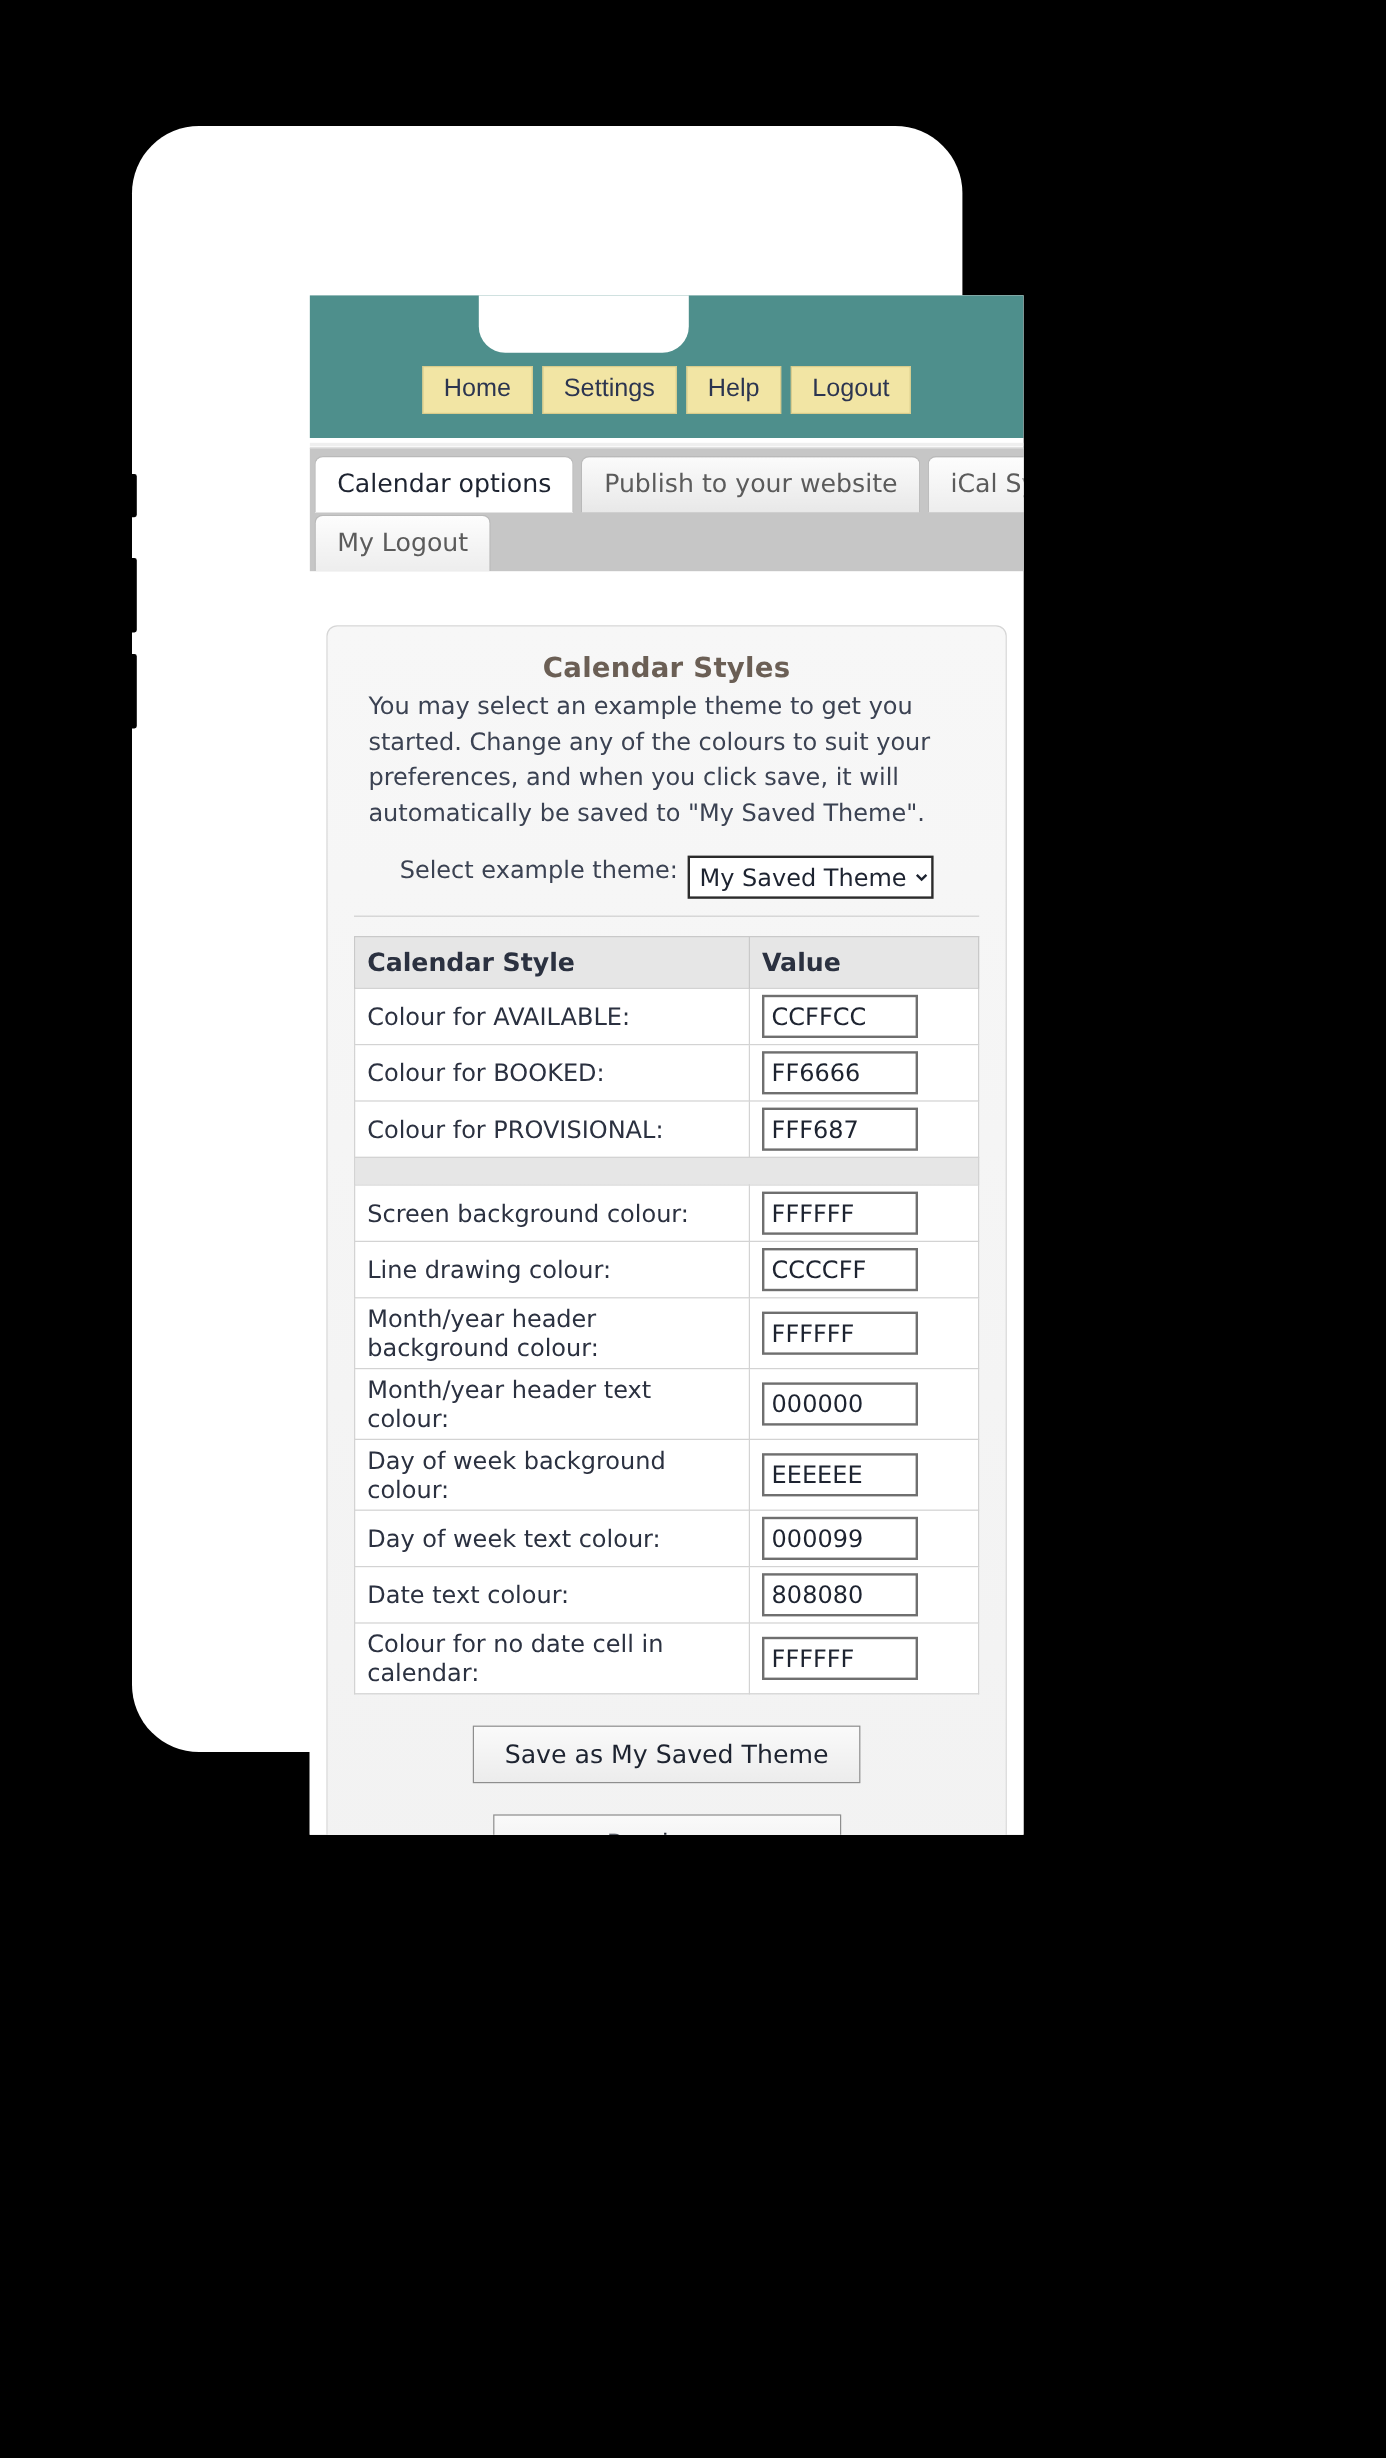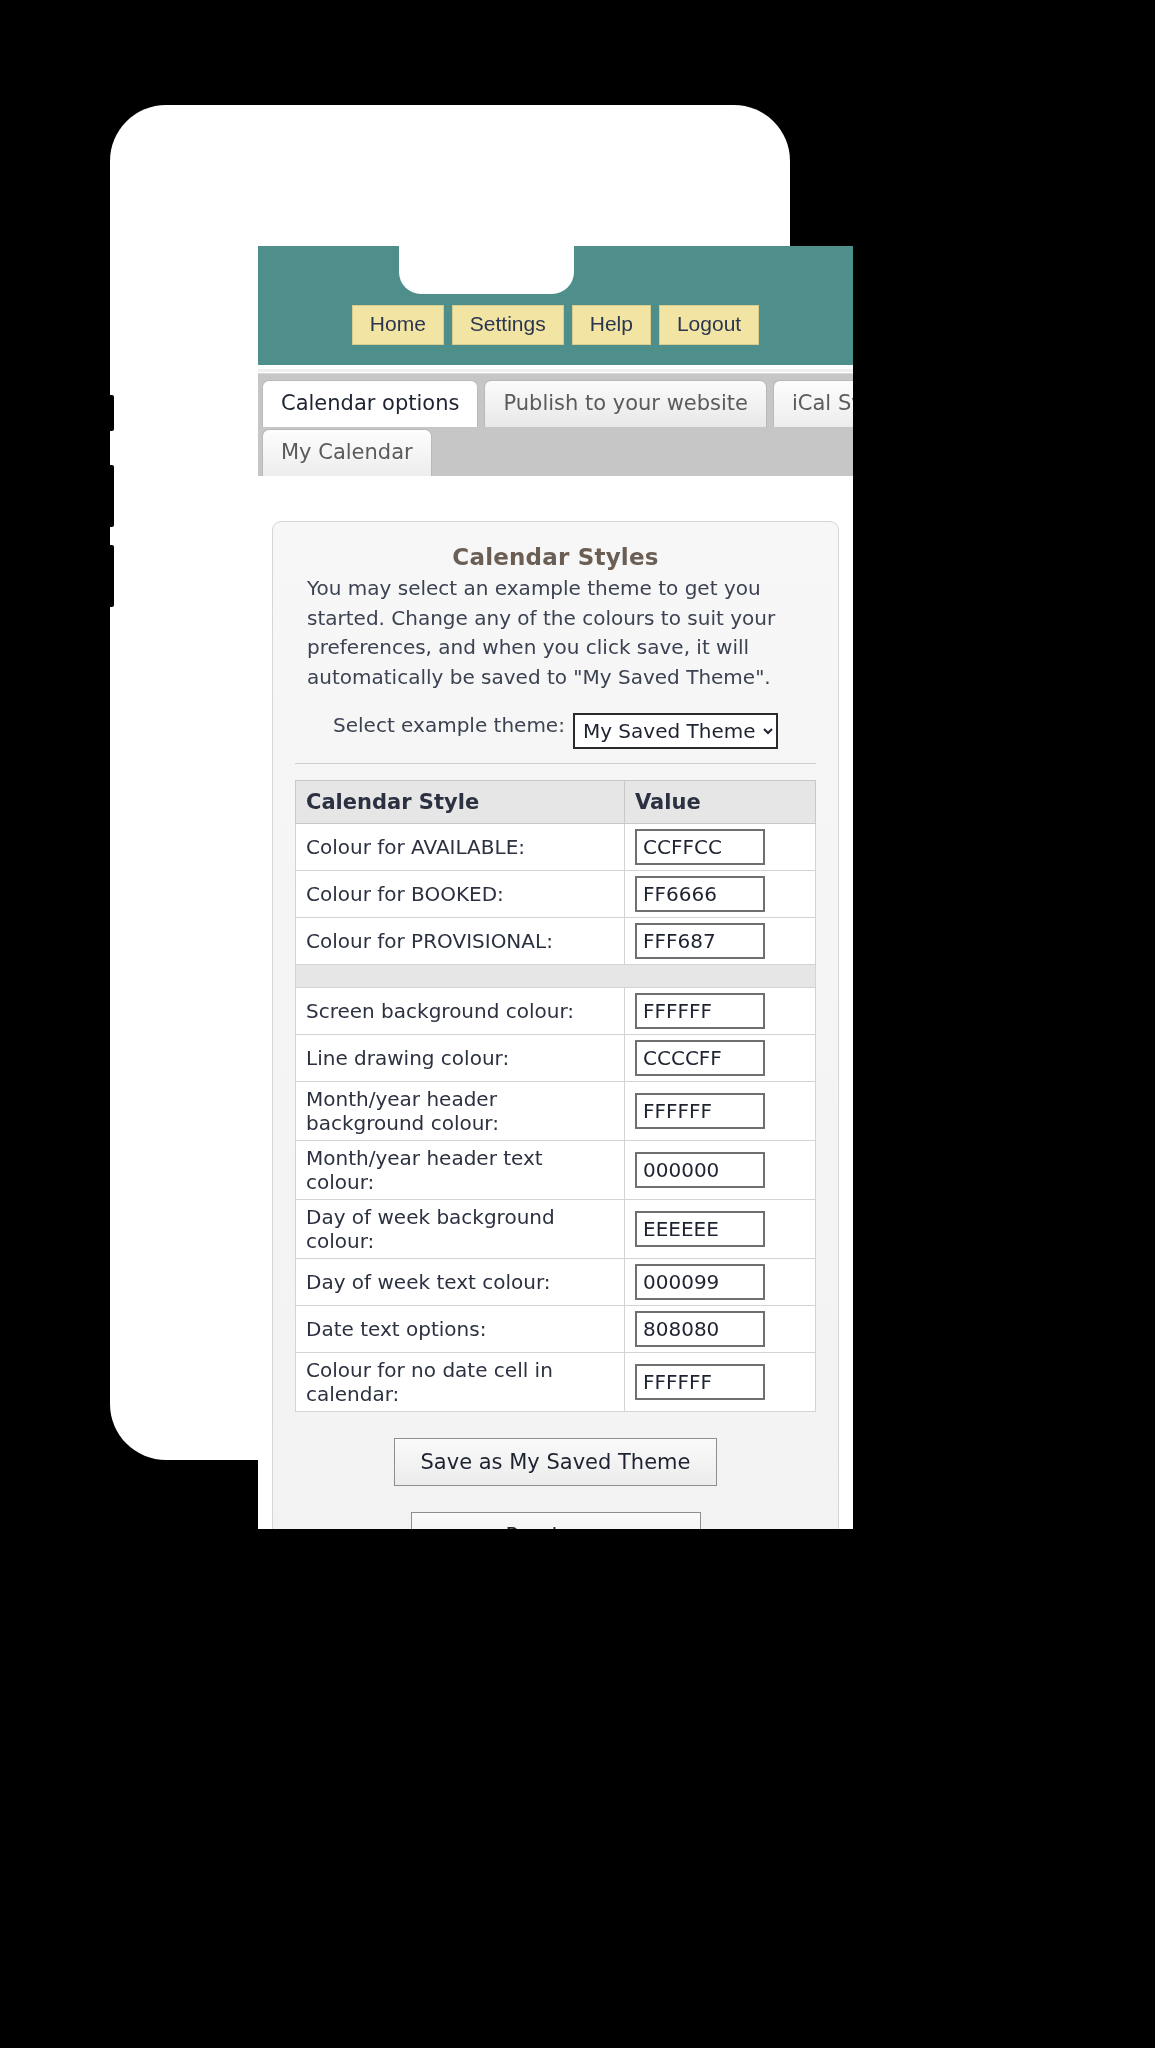--- a/index.html
+++ b/index.html
@@ -6,21 +6,21 @@
   body{
     width:1155px;height:2048px;background:#000;
     font-family:"DejaVu Sans","Liberation Sans",sans-serif;
     overflow:hidden;position:relative;
   }
 
   
   #phone-frame{
     position:absolute;left:110px;top:105px;width:680px;right:auto;
     width:680px;height:1355px;
-    background:#ffffff;border-radius:56px;
+    background:#ffffff;border-radius:56px;padding-left:12px;
   }
   
   .side-btn{position:absolute;background:#000;border-radius:2px;}
 
   #screen{
     position:absolute;left:148px;top:141px;width:595px;height:1283px;
     background:#ffffff;overflow:hidden;
   }
 
   
@@ -136,21 +136,21 @@
     </div>
 
     <div id="tabbar-wrap">
       <div id="tabbar">
         <div class="tabrow">
           <div class="tab active">Calendar options</div>
           <div class="tab">Publish to your website</div>
           <div class="tab plainlight">iCal Sync.</div>
         </div>
         <div class="tabrow second">
-          <div class="tab plainlight">My Calendar</div>
+          <div class="tab plainlight">My Logout</div>
         </div>
       </div>
     </div>
 
     <div id="content-area">
       <div id="card">
 
         <div id="card-title">Calendar Styles</div>
 
         <p id="intro-text">You may select an example theme to get you started. Change any of the colours to suit your preferences, and when you click save, it will automatically be saved to "My Saved Theme".</p>
@@ -203,21 +203,21 @@
               </tr>
               <tr>
                 <td>Day of week background colour:</td>
                 <td class="val-cell"><input class="val-input" type="text" value="EEEEEE" style=""></td>
               </tr>
               <tr>
                 <td>Day of week text colour:</td>
                 <td class="val-cell"><input class="val-input" type="text" value="000099" style=""></td>
               </tr>
               <tr>
-                <td>Date text options:</td>
+                <td>Date text colour:</td>
                 <td class="val-cell"><input class="val-input" type="text" value="808080" style=""></td>
               </tr>
               <tr>
                 <td>Colour for no date cell in calendar:</td>
                 <td class="val-cell"><input class="val-input" type="text" value="FFFFFF" style=""></td>
               </tr>
             </tbody>
         </table>
 
         <button class="wide-btn">Save as My Saved Theme</button>

